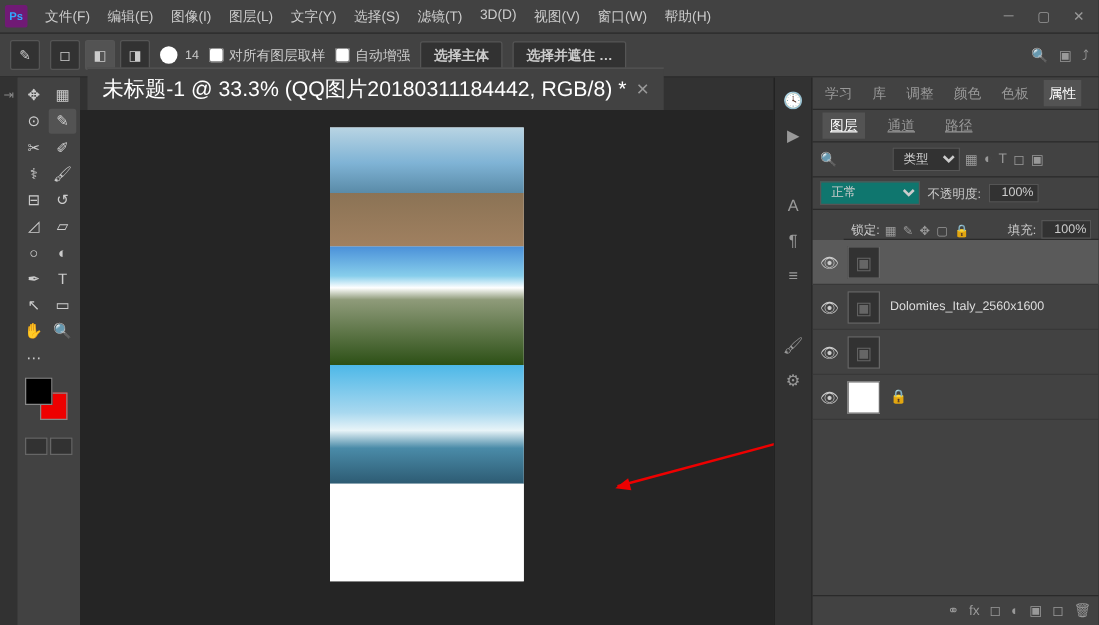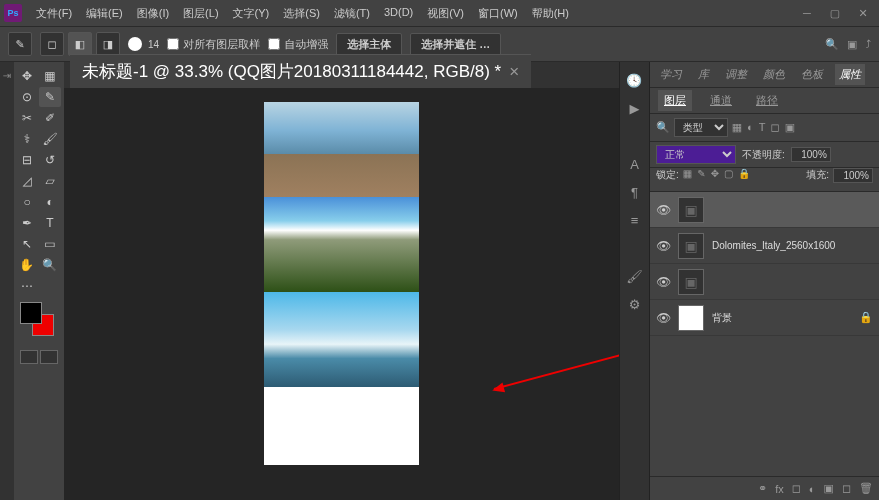--- a/index.html
+++ b/index.html
@@ -58,37 +58,37 @@
 .arrow-line { width: 130px; height: 2px; background: #e00; transform: rotate(-15deg); transform-origin: left; }
 .arrow-head { position: absolute; left: -2px; top: -4px; border-right: 12px solid #e00; border-top: 5px solid transparent; border-bottom: 5px solid transparent; transform: rotate(-15deg); }
 .statusbar { height: 20px; background: #424242; border-top: 1px solid #2a2a2a; display: flex; align-items: center; padding: 0 8px; gap: 20px; font-size: 11px; color: #bbb; }
 
 
 .right-area { display: flex; }
 .dock-col { width: 30px; background: #323232; border-left: 1px solid #222; padding: 8px 4px; display: flex; flex-direction: column; gap: 8px; align-items: center; }
 .dock-btn { width: 20px; height: 20px; color: #999; cursor: pointer; display: flex; align-items: center; justify-content: center; font-size: 13px; }
 
 .panels { width: 230px; background: #424242; border-left: 1px solid #222; display: flex; flex-direction: column; }
-.panel-tabs { height: 26px; display: flex; align-items: center; padding: 0 6px; gap: 8px; font-size: 11px; border-bottom: 1px solid #2a2a2a; font-style: italic; }
+.panel-tabs { height: 26px; display: flex; align-items: center; padding: 0 6px; gap: 8px; font-size: 11px; border-bottom: 1px solid #2a2a2a; }
 .panel-tab { padding: 3px 4px; color: #999; cursor: pointer; }
 .panel-tab.active { color: #fff; background: #535353; }
 .sub-tabs { height: 26px; display: flex; align-items: center; padding: 0 8px; gap: 12px; border-bottom: 1px solid #2a2a2a; }
 .sub-tab { color: #999; cursor: pointer; padding: 3px 6px; text-decoration: underline; }
 .sub-tab.active { color: #fff; background: #535353; }
 
 .layer-filter { height: 28px; display: flex; align-items: center; padding: 0 6px; gap: 4px; border-bottom: 1px solid #2a2a2a; }
-.filter-select { background: #323232; border: 1px solid #555; color: #ccc; font-size: 10px; padding: 2px 4px; width: 54px; }
+.filter-select { background: #323232; border: 1px solid #555; color: #ccc; font-size: 10px; padding: 2px 4px; width: 54px; margin-left: 40px; }
 .filter-icons { display: flex; gap: 5px; color: #999; font-size: 11px; }
 .filter-icons span { cursor: pointer; }
 
 .blend-row { height: 26px; display: flex; align-items: center; padding: 0 6px; gap: 6px; border-bottom: 1px solid #2a2a2a; font-size: 10px; }
-.blend-select { background: #4c1d95; border: 1px solid #555; color: #ccc; font-size: 10px; padding: 2px 4px; width: 80px; }
+.blend-select { background: #0f766e; border: 1px solid #555; color: #ccc; font-size: 10px; padding: 2px 4px; width: 80px; }
 .opacity-input { background: #323232; border: 1px solid #555; color: #ccc; width: 40px; font-size: 10px; padding: 1px 3px; text-align: right; }
 
-.lock-row { height: 24px; display: flex; align-items: flex-start; padding: 0 6px; gap: 4px; font-size: 10px; border-bottom: 1px solid #2a2a2a; }
+.lock-row { height: 24px; display: flex; align-items: flex-end; padding: 0 6px; gap: 4px; font-size: 10px; border-bottom: 1px solid #2a2a2a; margin-left: 25px; }
 .lock-icons { display: flex; gap: 5px; color: #999; }
 .lock-icons span { cursor: pointer; font-size: 10px; }
 
 .layers-list { flex: 1; overflow-y: auto; }
 .layer { height: 36px; display: flex; align-items: center; padding: 0 6px; gap: 8px; border-bottom: 1px solid #383838; cursor: pointer; }
 .layer.selected { background: #5a5a5a; }
 .layer-eye { width: 14px; color: #ccc; cursor: pointer; font-size: 12px; }
 .layer-thumb { width: 26px; height: 26px; background: #fff; border: 1px solid #666; display: flex; align-items: center; justify-content: center; font-size: 14px; color: #666; }
 .layer-thumb.so { background: #323232; }
 .layer-name { font-size: 10px; color: #ddd; flex: 1; white-space: nowrap; overflow: hidden; }
@@ -296,21 +296,20 @@
           <div class="layer-thumb so">▣</div>
           <span class="layer-name">Dolomites_Italy_2560x1600</span>
         </div>
         <div class="layer">
           <span class="layer-eye">👁</span>
           <div class="layer-thumb so">▣</div>
         </div>
         <div class="layer">
           <span class="layer-eye">👁</span>
           <div class="layer-thumb"></div>
-          <span class="layer-name">背景</span>
           <span class="layer-lock">🔒</span>
         </div>
       </div>
       <div class="panel-footer">
         <span>⚭</span>
         <span>fx</span>
         <span>◻</span>
         <span>◐</span>
         <span>▣</span>
         <span>◻</span>

